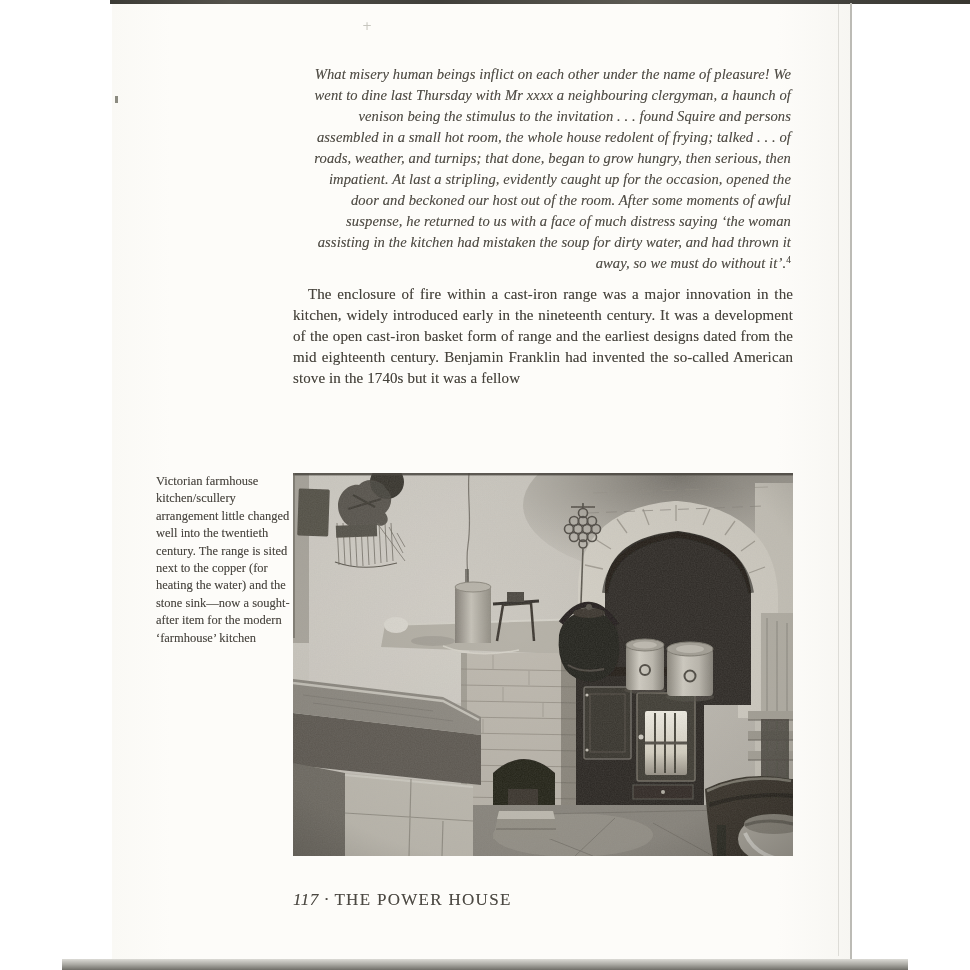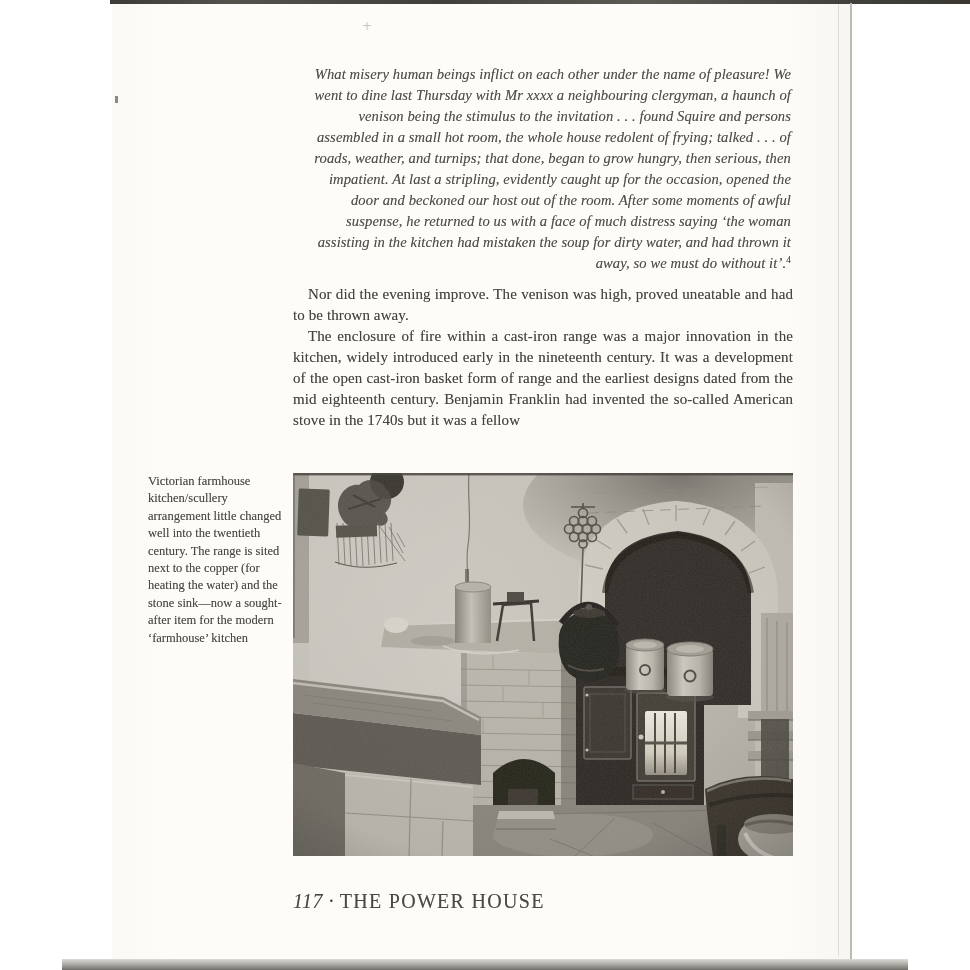--- a/index.html
+++ b/index.html
@@ -25,50 +25,49 @@
   .text-col{position:absolute;left:293px;top:52px;width:500px;
     font-size:15px;line-height:21px;text-align:justify;color:#46433c;
     text-shadow:0 0 .5px rgba(70,67,60,.45);letter-spacing:.1px;}
   .para{margin:0;}
   .para.indent{text-indent:15px;}
   .quote{margin:12px 0 10px 20px;width:478px;font-style:italic;font-size:14.6px;
     line-height:21px;text-align:right;color:#514e47;}
   .quote sup{font-size:9.5px;line-height:0;vertical-align:5px;font-style:normal;}
 
   
-  .caption{position:absolute;left:148px;top:473px;width:136px;
+  .caption{position:absolute;left:156px;top:473px;width:136px;
     font-size:12.5px;line-height:17.4px;color:#4a4741;text-align:left;
     text-shadow:0 0 .4px rgba(74,71,65,.4);}
 
   
   .photo{position:absolute;left:293px;top:473px;width:500px;height:383px;}
   .photo svg{display:block;}
 
   
-  .footer{position:absolute;left:293px;top:890px;font-size:20px;color:#4c4943;
+  .footer{position:absolute;left:293px;top:890px;font-size:17px;color:#4c4943;
     text-shadow:0 0 .5px rgba(76,73,67,.4);}
   .footer .num{font-style:italic;letter-spacing:.5px;}
   .footer .sep{margin:0 5px;}
   .footer .title{letter-spacing:1.3px;}
 </style>
 </head>
 <body>
 
 <div>
   <div class="page-surface"></div>
   <div class="scan-top-edge"></div>
   <div class="scan-right-line-a"></div>
   <div class="scan-right-line-b"></div>
   <div class="scan-bottom-band"></div>
   <div class="scan-speck"></div>
   <div class="scan-cross">+</div>
 
   <div class="text-col">
     <div class="quote"><span>What misery human beings inflict on each other under the name of pleasure! We went to dine last Thursday with Mr xxxx a neighbouring clergyman, a haunch of venison being the stimulus to the invitation . . . found Squire and persons assembled in a small hot room, the whole house redolent of frying; talked . . . of roads, weather, and turnips; that done, began to grow hungry, then serious, then impatient. At last a stripling, evidently caught up for the occasion, opened the door and beckoned our host out of the room. After some moments of awful suspense, he returned to us with a face of much distress saying ‘the woman assisting in the kitchen had mistaken the soup for dirty water, and had thrown it away, so we must do without it’.</span><sup>4</sup></div>
-    <p class="para indent">Nor did the evening improve. The venison was high, proved uneatable and had to be thrown away.</p>
     <p class="para indent">The enclosure of fire within a cast-iron range was a major innovation in the kitchen, widely introduced early in the nineteenth century. It was a development of the open cast-iron basket form of range and the earliest designs dated from the mid eighteenth century. Benjamin Franklin had invented the so-called American stove in the 1740s but it was a fellow</p>
   </div>
 
   <div class="caption">Victorian farmhouse kitchen/scullery arrangement little changed well into the twentieth century. The range is sited next to the copper (for heating the water) and the stone sink—now a sought-after item for the modern ‘farmhouse’ kitchen</div>
 
   <div class="photo" role="img" aria-label="Black-and-white photograph of a Victorian farmhouse kitchen: a cast-iron range set in a whitewashed stone fireplace arch with a kettle and two metal pots, a brick copper with fire hole beneath, a long stone sink slab, a birdcage and iron trivet hanging on the wall, and a wooden chair and metal pail on a flagstone floor">
     <svg viewBox="0 0 500 383" width="500" height="383">
       <defs>
         <linearGradient id="wallG" x1="0" y1="0" x2="1" y2="1">
           <stop offset="0" stop-color="#d7d4cc"></stop>

